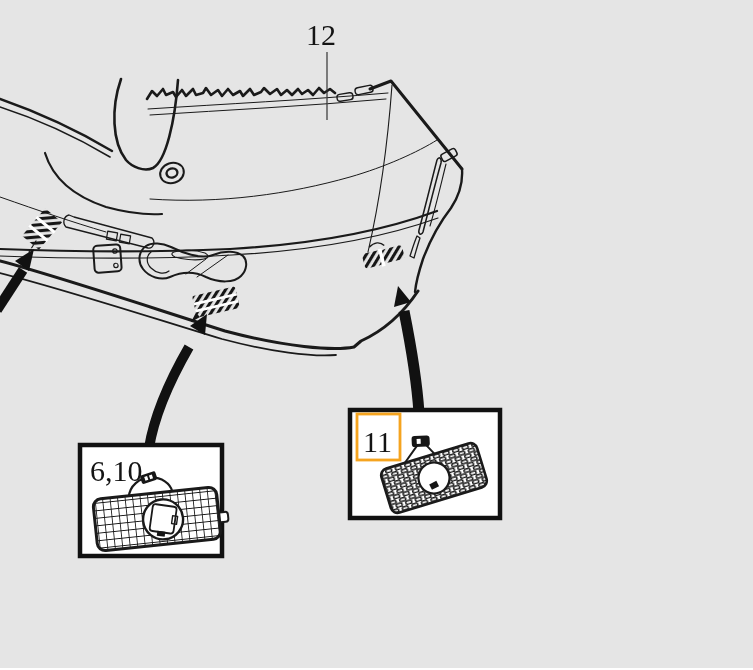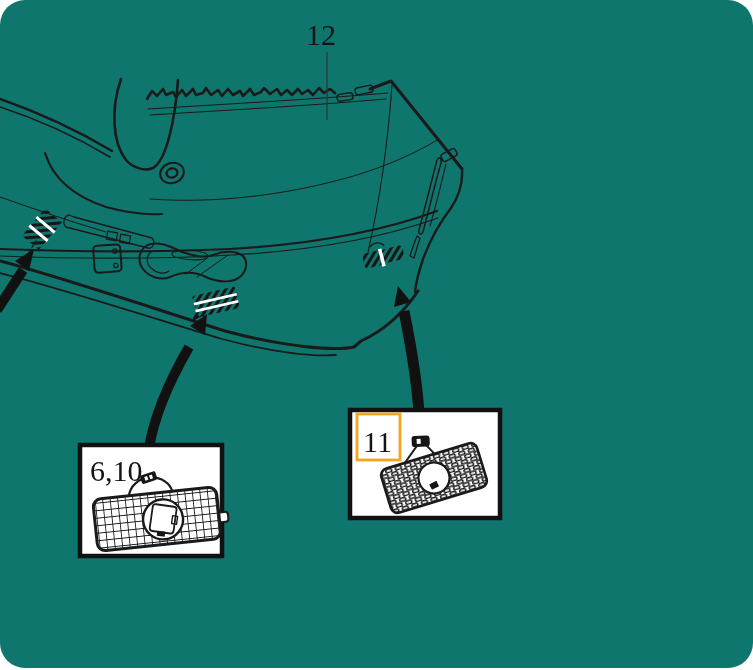--- a/index.html
+++ b/index.html
@@ -1,17 +1,17 @@
 <!DOCTYPE html>
 <html><head>
 <meta charset="utf-8">
 <style>
   html,body{margin:0;padding:0;background:#ffffff;}
-  #stage{position:relative;width:753px;height:668px;background:#0f766e;overflow:hidden;
-         font-family:"Liberation Serif", serif;border-radius:25px;}
+  #stage{position:relative;width:753px;height:668px;background:#e5e5e5;overflow:hidden;
+         font-family:"Liberation Serif", serif;}
   svg{display:block;}
   text{fill:#141414;}
   .ref-label{font-size:30px;font-family:"Liberation Serif", serif;}
 </style>
 </head>
 <body>
 
 <div id="stage">
 <svg width="753" height="670" viewBox="0 0 753 670" xmlns="http://www.w3.org/2000/svg">
 

